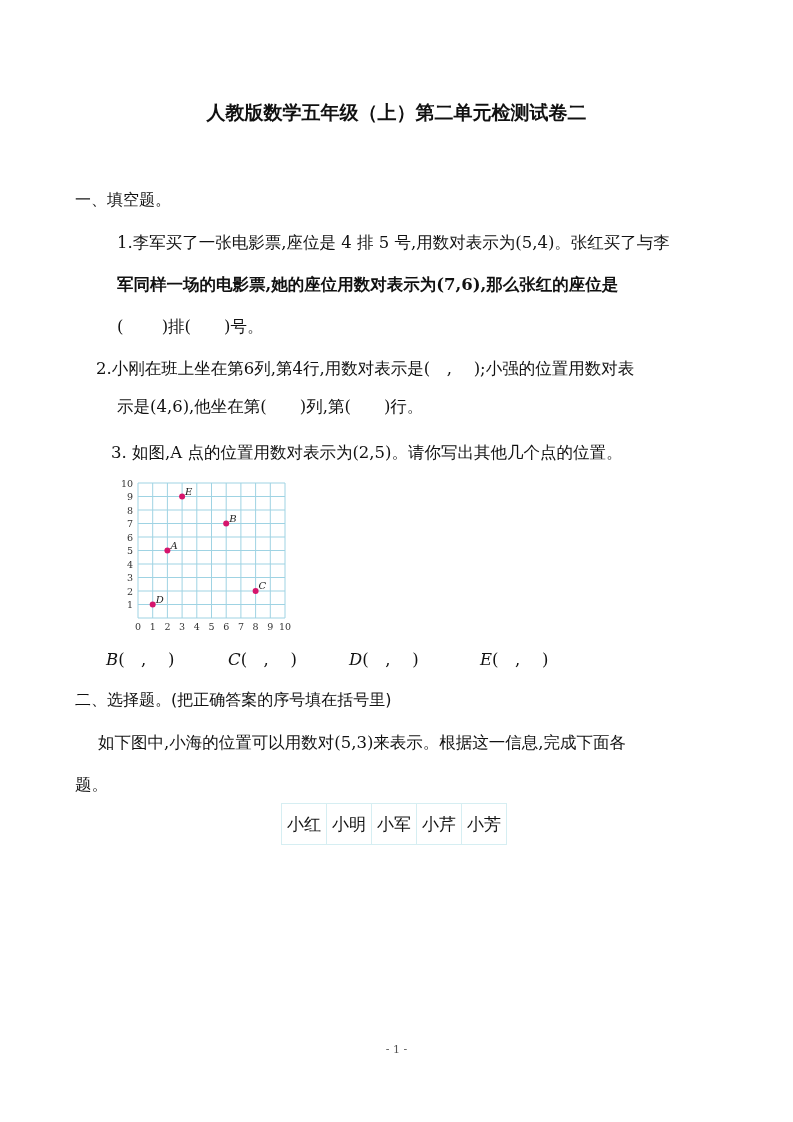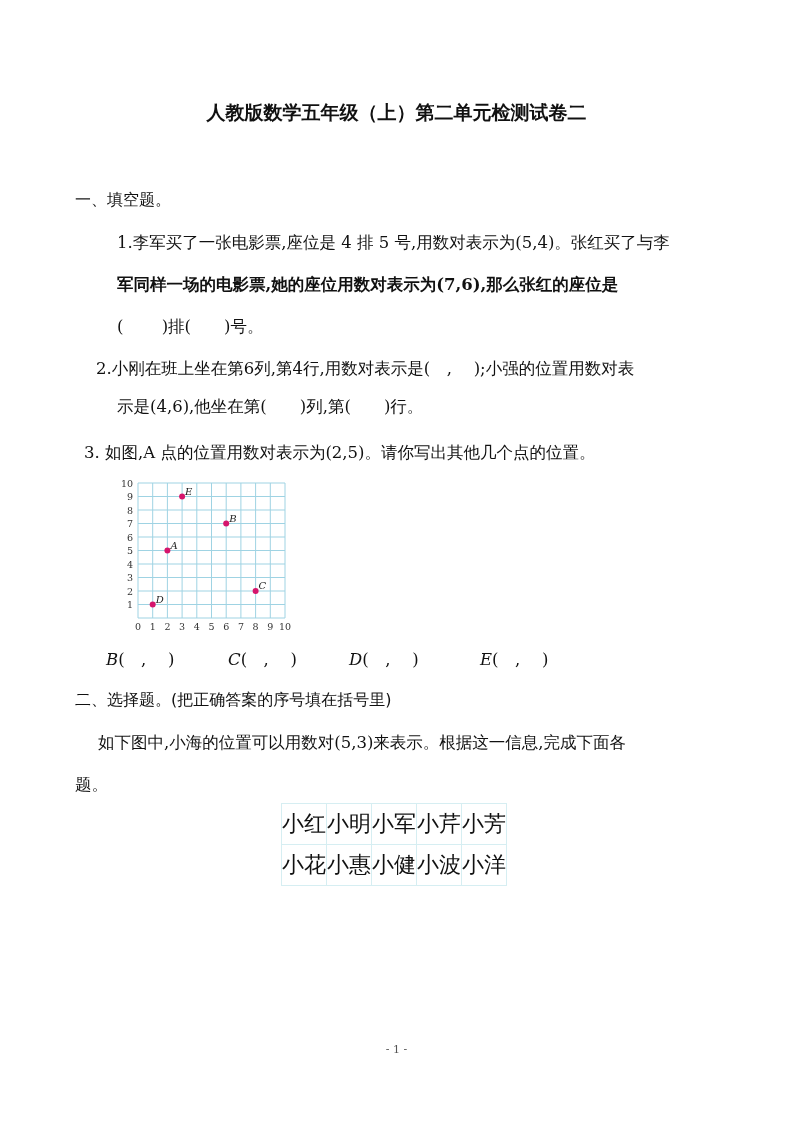--- a/index.html
+++ b/index.html
@@ -7,38 +7,38 @@
          font-family: "DejaVu Serif", "Liberation Serif", serif; color: #111; }
   .abs { position: absolute; white-space: nowrap; }
   .title { left: 0; width: 793px; top: 100px; text-align: center; font-size: 19px;
            font-family: "DejaVu Sans", "Liberation Sans", sans-serif; font-weight: bold; letter-spacing: 0px; }
   .section { font-size: 16px; font-weight: normal; font-family: "DejaVu Sans", "Liberation Sans", sans-serif; }
   .line { font-size: 16.5px; }
   .ital { font-style: italic; }
   .grid-wrap { position: absolute; left: 110px; top: 476px; width: 190px; height: 160px; }
   table.names { position: absolute; left: 281px; top: 803px; border-collapse: collapse; }
   table.names td { border: 1px solid #d6eef2; width: 44px; height: 40px; text-align: center;
-                   font-size: 22px; padding: 0; }
+                   font-size: 17px; padding: 0; }
   .footer { left: 0; width: 793px; top: 1043px; text-align: center; font-size: 11px; color: #555; }
 </style>
 </head>
 <body>
 
 <div class="abs title">人教版数学五年级（上）第二单元检测试卷二</div>
 
 <div class="abs section" style="left:75px; top:190px;">一、填空题。</div>
 
 <div class="abs line" style="left:117px; top:232px;">1.李军买了一张电影票,座位是 4 排 5 号,用数对表示为(5,4)。张红买了与李</div>
 <div class="abs line" style="left:117px; top:274px;font-weight:bold;">军同样一场的电影票,她的座位用数对表示为(7,6),那么张红的座位是</div>
 <div class="abs line" style="left:117px; top:316px;">(　　 )排(　　)号。</div>
 
 <div class="abs line" style="left:96px; top:358px;">2.小刚在班上坐在第6列,第4行,用数对表示是(　,　 );小强的位置用数对表</div>
 <div class="abs line" style="left:117px; top:396px;">示是(4,6),他坐在第(　　)列,第(　　)行。</div>
 
-<div class="abs line" style="left:84px; top:442px;">3.  如图,A 点的位置用数对表示为(2,5)。请你写出其他几个点的位置。</div>
+<div class="abs line" style="left:111px; top:442px;">3.  如图,A 点的位置用数对表示为(2,5)。请你写出其他几个点的位置。</div>
 
 <div class="grid-wrap">
   <svg id="grid-svg" width="190" height="160">
       <line x1="28" y1="142" x2="28" y2="7" stroke="#9fd3e3" stroke-width="1"></line>
       <line x1="42.7" y1="142" x2="42.7" y2="7" stroke="#9fd3e3" stroke-width="1"></line>
       <line x1="57.4" y1="142" x2="57.4" y2="7" stroke="#9fd3e3" stroke-width="1"></line>
       <line x1="72.1" y1="142" x2="72.1" y2="7" stroke="#9fd3e3" stroke-width="1"></line>
       <line x1="86.8" y1="142" x2="86.8" y2="7" stroke="#9fd3e3" stroke-width="1"></line>
       <line x1="101.5" y1="142" x2="101.5" y2="7" stroke="#9fd3e3" stroke-width="1"></line>
       <line x1="116.19999999999999" y1="142" x2="116.19999999999999" y2="7" stroke="#9fd3e3" stroke-width="1"></line>
@@ -111,23 +111,16 @@
 
 <table class="names">
   <tbody>
     <tr>
       <td>小红</td>
       <td>小明</td>
       <td>小军</td>
       <td>小芹</td>
       <td>小芳</td>
     </tr>
-    <tr>
-      <td>小花</td>
-      <td>小惠</td>
-      <td>小健</td>
-      <td>小波</td>
-      <td>小洋</td>
-    </tr>
   </tbody>
 </table>
 
 <div class="abs footer">- 1 -</div>
 
 </body></html>

